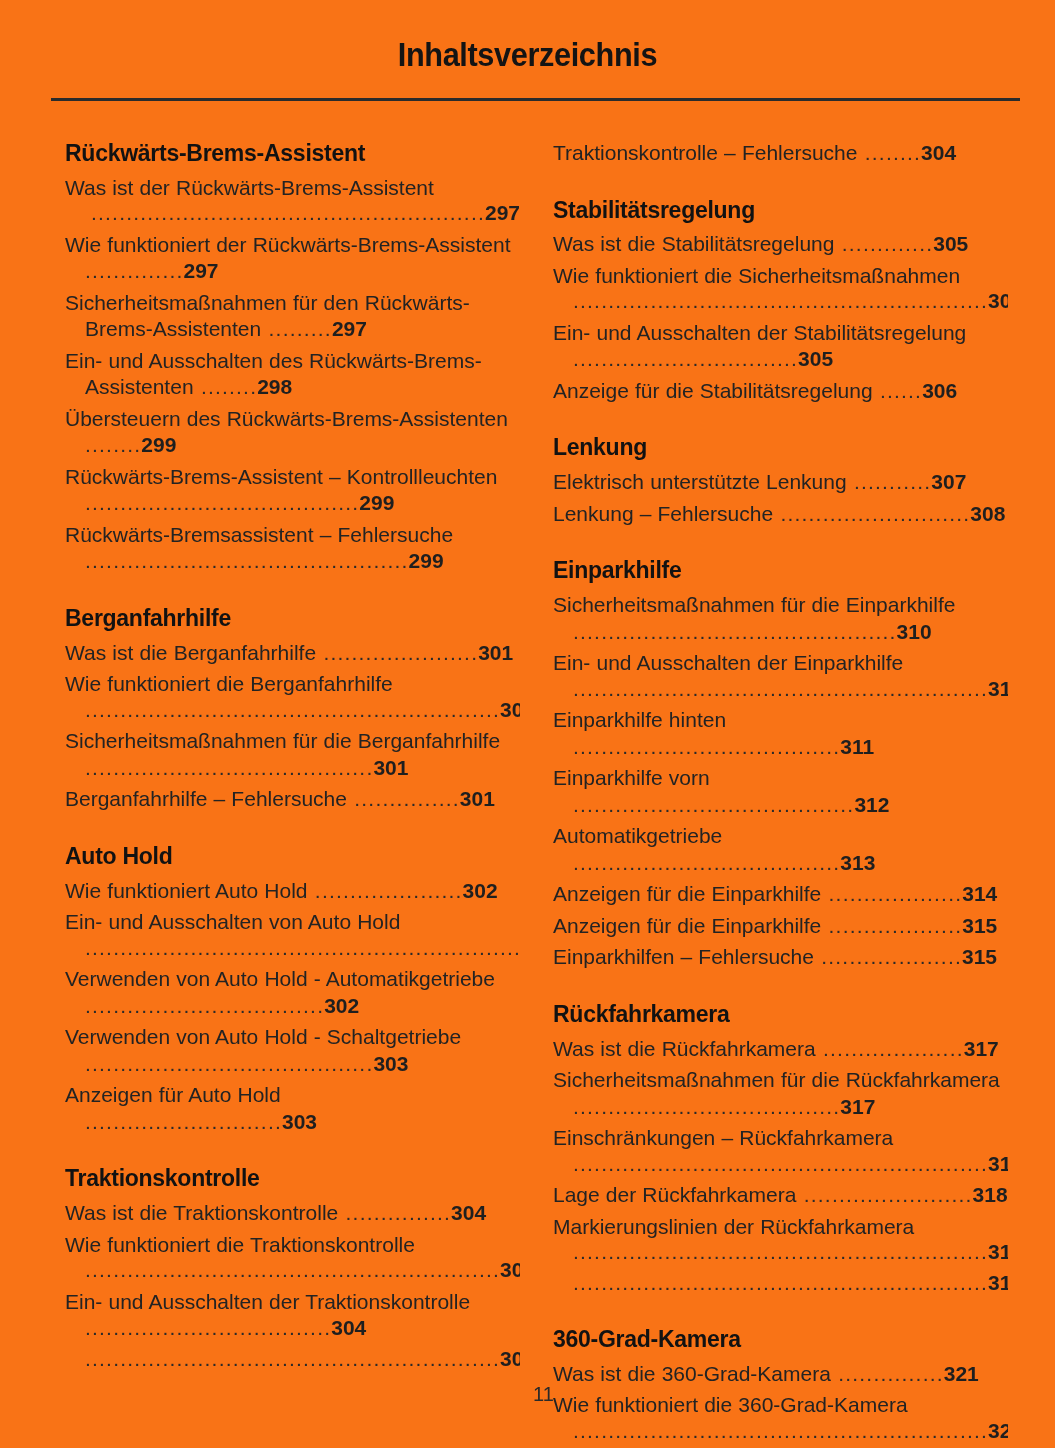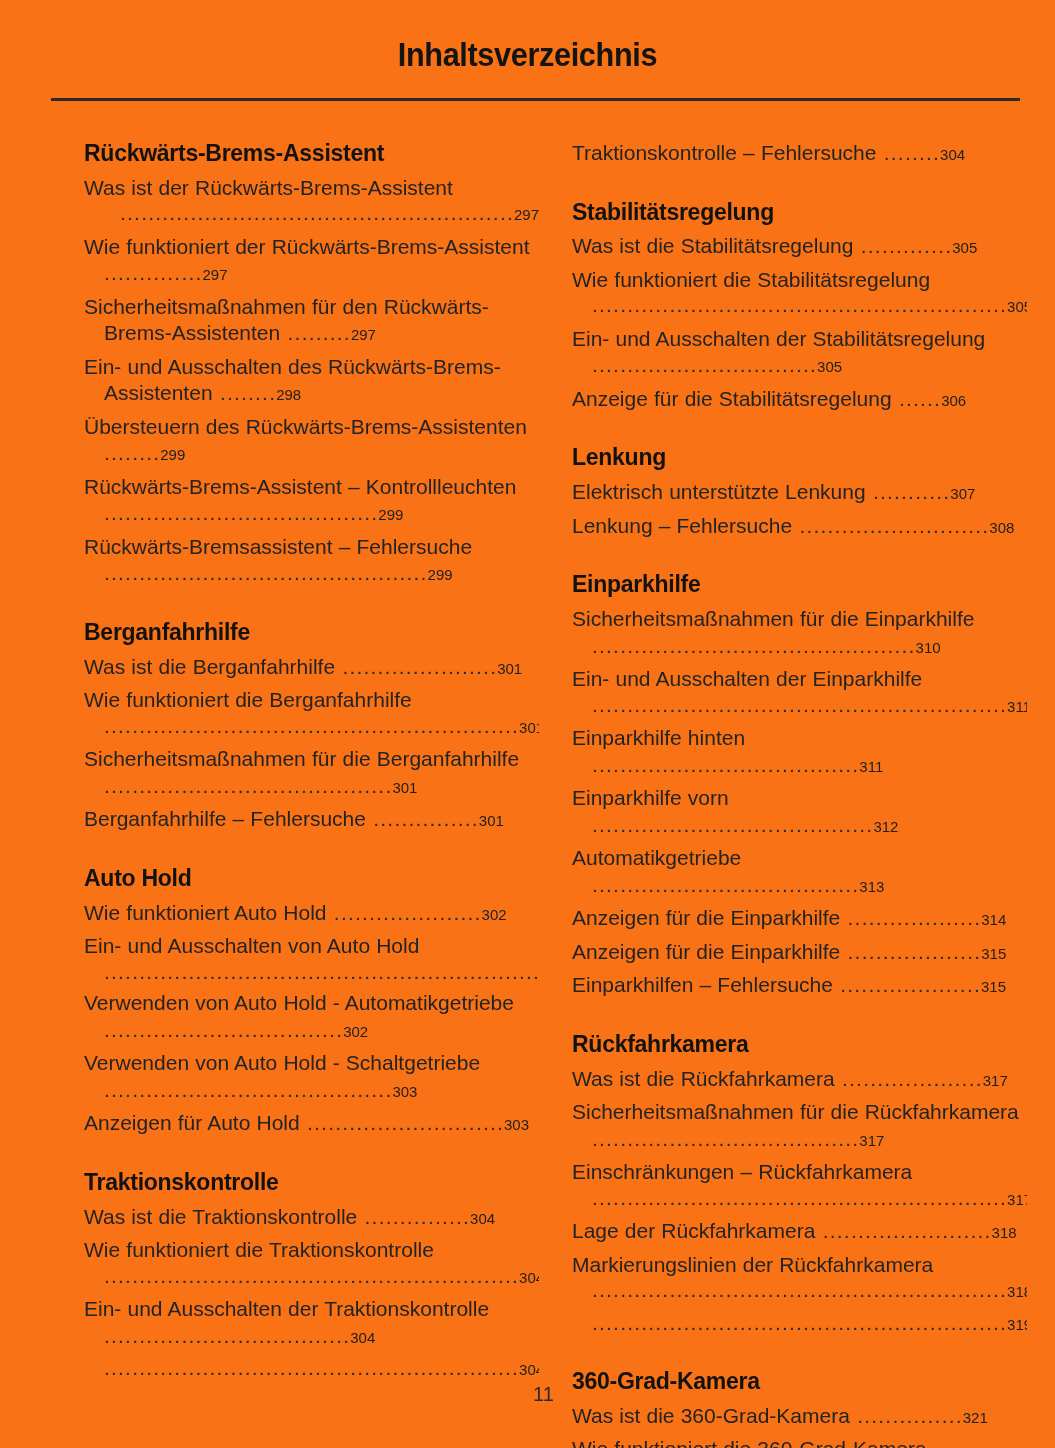--- a/index.html
+++ b/index.html
@@ -54,21 +54,21 @@
     left: 0;
     top: 140px;
     width: 1055px;
     display: flex;
     align-items: flex-start;
   }
   .col {
     width: 455px;
     box-sizing: border-box;
   }
-  .col-left  { margin-left: 84px; }
+  .col-left  { margin-left: 65px; }
   .col-right { margin-left: 33px; }
 
   
   .section-head {
     font-size: 24px;
     font-weight: 700;
     line-height: 1.12;
     color: #121212;
     letter-spacing: -0.3px;
     transform: scaleX(0.96);
@@ -89,22 +89,23 @@
     text-indent: -20px;
     word-spacing: 0.3px;
   }
   .entry .etext { }
   .entry .leader {
     font-size: 21px;
     letter-spacing: 1.2px;
     color: #2a2a2a;
   }
   .entry .pnum {
-    font-size: 15px;
+    font-size: 21px;
     color: #1f1f1f;
+    font-weight: bold;
   }
   
   .entry.wrap {
     padding-left: 20px;
     text-indent: -20px;
   }
   .entry .tail {
     display: block;
     text-align: right;
     white-space: nowrap;
@@ -173,21 +174,21 @@
           <div class="entry wrap"><span class="etext">Wie funktioniert die Traktionskontrolle</span><span class="tail"><span class="leader">...........................................................</span><span class="pnum">304</span></span></div>
           <div class="entry inline"><span class="etext">Ein- und Ausschalten der Traktionskontrolle</span><span class="leader"> ...................................</span><span class="pnum">304</span></div>
           <div class="entry wrap"><span class="tail"><span class="leader">...........................................................</span><span class="pnum">304</span></span></div>
         </div>
       </div>
     <div class="col col-right" id="col-right">
         <div class="entry inline"><span class="etext">Traktionskontrolle – Fehlersuche</span><span class="leader"> ........</span><span class="pnum">304</span></div>
         <div class="section gap-top">
           <div class="section-head">Stabilitätsregelung</div>
           <div class="entry inline"><span class="etext">Was ist die Stabilitätsregelung</span><span class="leader"> .............</span><span class="pnum">305</span></div>
-          <div class="entry wrap"><span class="etext">Wie funktioniert die Stabilitätsregelung</span><span class="tail"><span class="leader">...........................................................</span><span class="pnum">305</span></span></div>
+          <div class="entry wrap"><span class="etext">Wie funktioniert die Sicherheitsmaßnahmen</span><span class="tail"><span class="leader">...........................................................</span><span class="pnum">305</span></span></div>
           <div class="entry inline"><span class="etext">Ein- und Ausschalten der Stabilitätsregelung</span><span class="leader"> ................................</span><span class="pnum">305</span></div>
           <div class="entry inline"><span class="etext">Anzeige für die Stabilitätsregelung</span><span class="leader"> ......</span><span class="pnum">306</span></div>
         </div>
         <div class="section gap-top">
           <div class="section-head">Lenkung</div>
           <div class="entry inline"><span class="etext">Elektrisch unterstützte Lenkung</span><span class="leader"> ...........</span><span class="pnum">307</span></div>
           <div class="entry inline"><span class="etext">Lenkung – Fehlersuche</span><span class="leader"> ...........................</span><span class="pnum">308</span></div>
         </div>
         <div class="section gap-top">
           <div class="section-head">Einparkhilfe</div>

